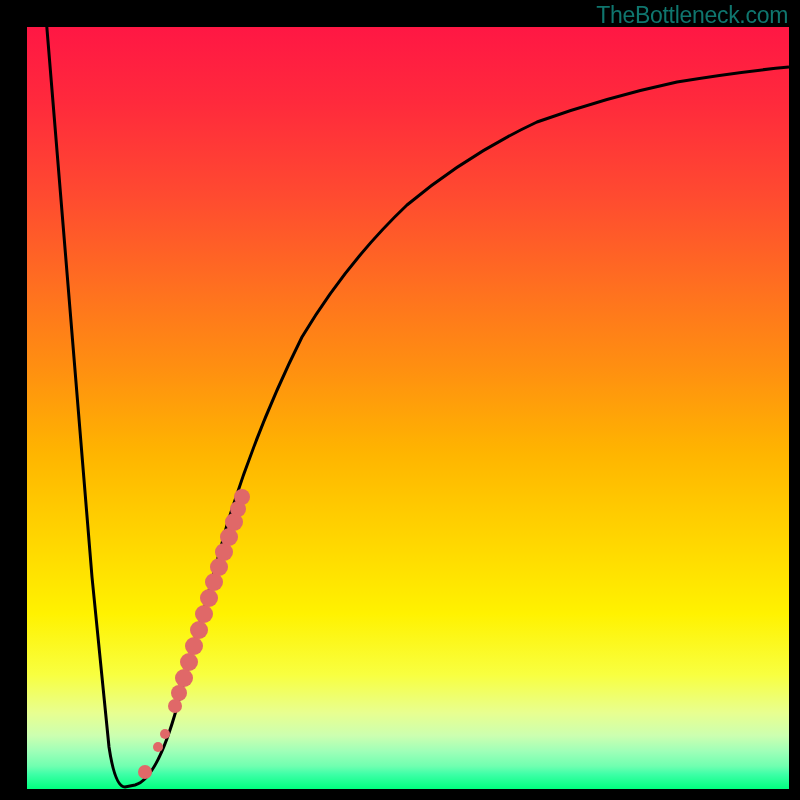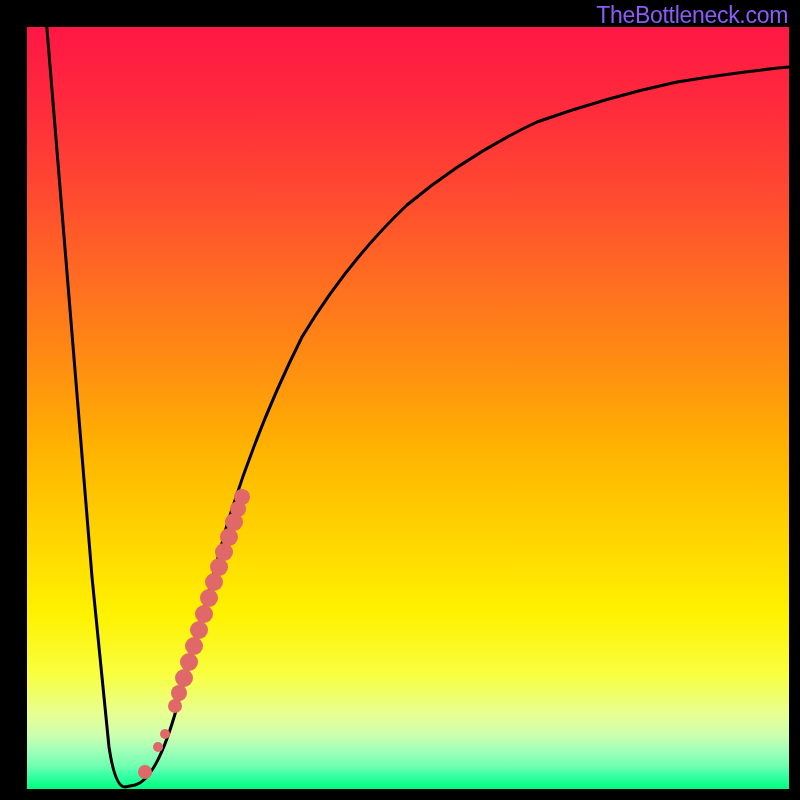--- a/index.html
+++ b/index.html
@@ -49,21 +49,21 @@
     top: 0;
     width: 762px;
     height: 762px;
   }
   .watermark {
     position: absolute;
     top: 2px;
     right: 12px;
     font-family: Arial, Helvetica, sans-serif;
     font-size: 23px;
-    color: #8b5cf6;
+    color: #0f766e;
     letter-spacing: -0.3px;
     z-index: 5;
   }
 </style>
 </head>
 <body>
 
 <div class="watermark">TheBottleneck.com</div>
 
 <div class="chart-frame">

